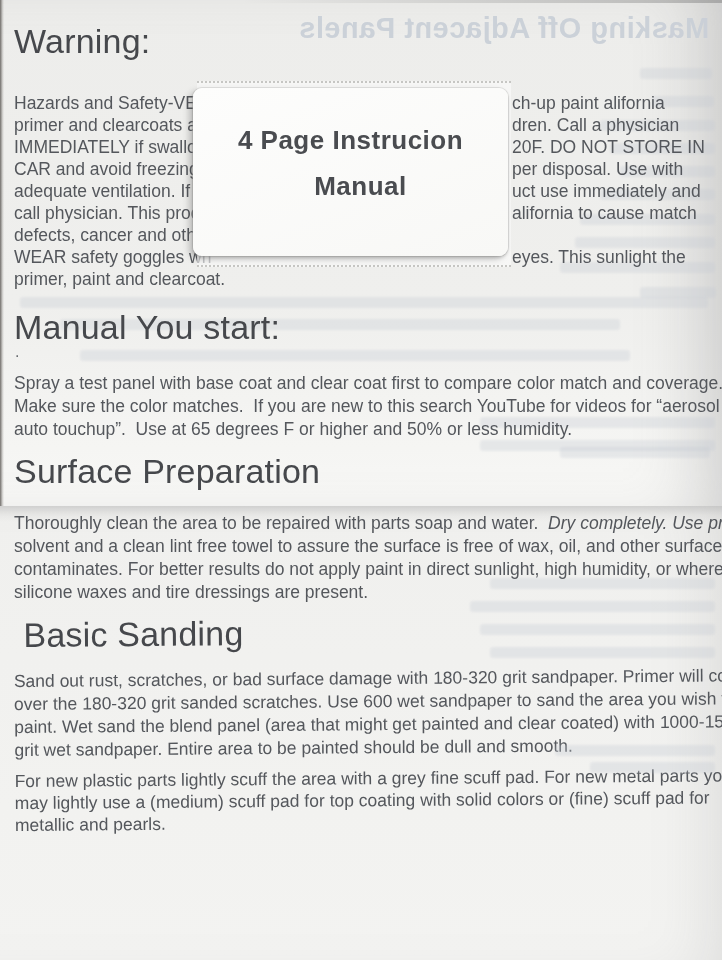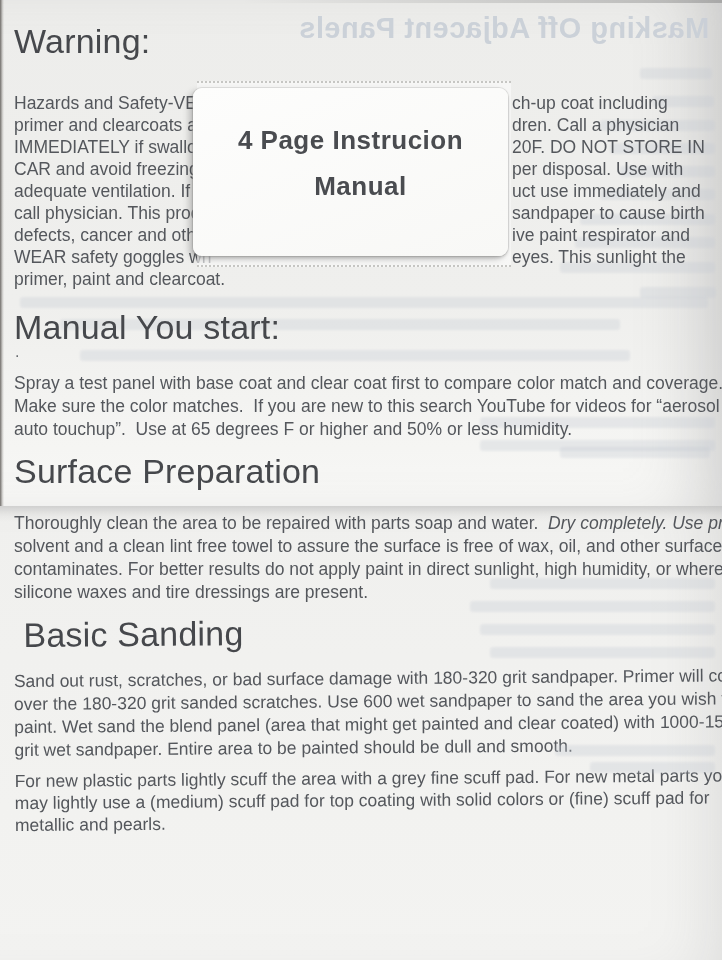--- a/index.html
+++ b/index.html
@@ -102,27 +102,27 @@
 <div class="bb" style="left:560px;top:447px;width:150px"></div>
 <div class="bb" style="left:490px;top:578px;width:225px"></div>
 <div class="bb" style="left:470px;top:601px;width:245px"></div>
 <div class="bb" style="left:480px;top:624px;width:235px"></div>
 <div class="bb" style="left:490px;top:647px;width:225px"></div>
 <div class="bb" style="left:555px;top:745px;width:160px"></div>
 <div class="bb" style="left:590px;top:762px;width:125px"></div>
 
 <div class="h" style="left:14px;top:22px">Warning:</div>
 
-<div class="wline" style="top:92px"><span>Hazards and Safety-VERY</span><span class="wright">ch-up coat including</span></div>
+<div class="wline" style="top:92px"><span>Hazards and Safety-VERY</span><span class="wright">ch-up paint alifornia</span></div>
 <div class="wline" style="top:114px"><span>primer and clearcoats ar</span><span class="wright">dren. Call a physician</span></div>
 <div class="wline" style="top:136px"><span>IMMEDIATELY if swallow</span><span class="wright">20F. DO NOT STORE IN</span></div>
 <div class="wline" style="top:158px"><span>CAR and avoid freezing.</span><span class="wright">per disposal. Use with</span></div>
 <div class="wline" style="top:180px"><span>adequate ventilation. If</span><span class="wright">uct use immediately and</span></div>
-<div class="wline" style="top:202px"><span>call physician. This produ</span><span class="wright">sandpaper to cause birth</span></div>
-<div class="wline" style="top:224px"><span>defects, cancer and othe</span><span class="wright">ive paint respirator and</span></div>
+<div class="wline" style="top:202px"><span>call physician. This produ</span><span class="wright">alifornia to cause match</span></div>
+<div class="wline" style="top:224px"><span>defects, cancer and othe</span></div>
 <div class="wline" style="top:246px"><span>WEAR safety goggles wh</span><span class="wright">eyes. This sunlight the</span></div>
 <div class="wline" style="top:268px"><span>primer, paint and clearcoat.</span></div>
 
 <div class="sticker-backing"></div>
 <div class="sticker">
   <div class="sticker-line1">4 Page Instrucion</div>
   <div class="sticker-line2">Manual</div>
 </div>
 
 <div class="h" style="left:14px;top:308px">Manual You start:</div>

